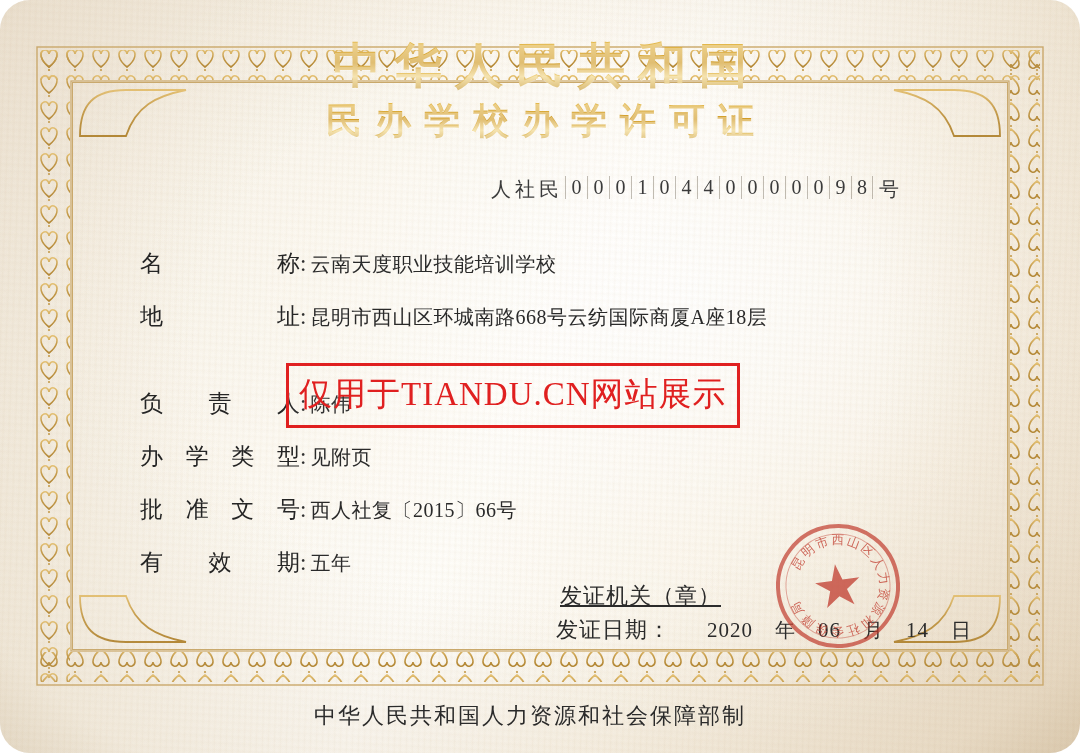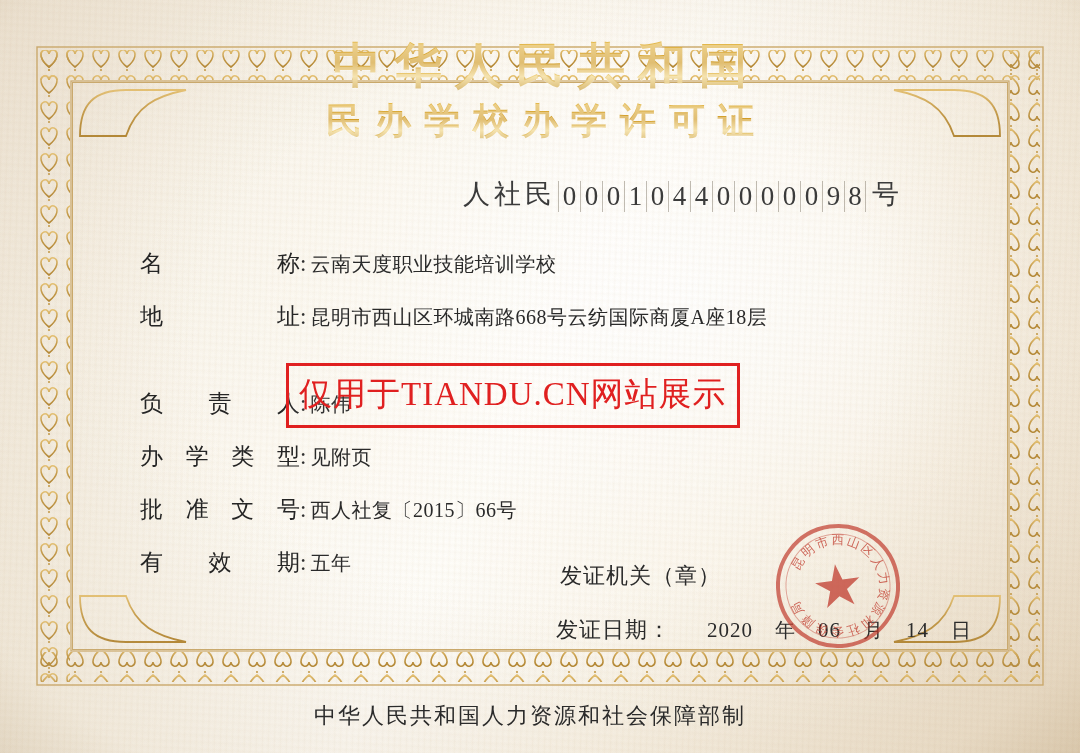--- a/index.html
+++ b/index.html
@@ -16,20 +16,21 @@
 
   .certificate {
     position: relative;
     width: 1080px;
     height: 753px;
     background:
       radial-gradient(ellipse at 62% 40%, rgba(255,255,255,0.85) 0%, rgba(255,252,246,0.35) 38%, rgba(246,238,226,0.0) 70%),
       linear-gradient(118deg, #f3ece1 0%, #f7f2e8 18%, #fbf8f1 34%, #fefdfa 50%, #f9f4ea 68%, #f2e9da 84%, #ece0cd 100%);
     box-sizing: border-box;
     overflow: hidden;
+    border-radius: 30px;
   }
 
   
   .paper-texture {
     position: absolute;
     inset: 0;
     background-image:
       repeating-linear-gradient(92deg, rgba(214,196,166,0.08) 0px, rgba(214,196,166,0.0) 2px, rgba(255,255,255,0.05) 4px, rgba(214,196,166,0.06) 6px),
       repeating-linear-gradient(3deg, rgba(198,176,142,0.05) 0px, rgba(255,255,255,0.0) 3px, rgba(198,176,142,0.04) 7px);
     pointer-events: none;
@@ -97,22 +98,22 @@
     margin-top: 6px;
     padding-left: 13px;
   }
 
   
   .serial-row {
     position: absolute;
     top: 176px;
     right: 180px;
     display: flex;
-    align-items: flex-end;
-    font-size: 27px;
+    align-items: flex-start;
+    font-size: 20px;
     color: #3b3b3b;
     z-index: 5;
     letter-spacing: 1px;
   }
   .serial-prefix { letter-spacing: 4px; }
   .serial-digits {
     font-family: "Liberation Serif", "DejaVu Serif", serif;
     letter-spacing: 0px;
     margin: 0 2px;
     display: flex;
@@ -181,21 +182,21 @@
   
   .issuer {
     position: absolute;
     right: 108px;
     bottom: 108px;
     text-align: left;
     font-size: 22px;
     color: #2b2b2b;
     z-index: 6;
   }
-  .issuer-line1 { letter-spacing: 1px; margin-bottom: 24px; padding-left: 4px;}
+  .issuer-line1 { letter-spacing: 1px; margin-bottom: 4px; padding-left: 4px; text-decoration: underline;}
   .issuer-line2 { display: flex; align-items: baseline; letter-spacing: 1px; text-align: right; }
   .issue-date { margin-left: 14px; display: flex; align-items: baseline; }
   .issue-date .num { font-size: 21px; margin: 0 22px; }
   .issue-date .unit { font-size: 20px; }
 
   
   .seal {
     position: absolute;
     left: 772px;
     top: 520px;

